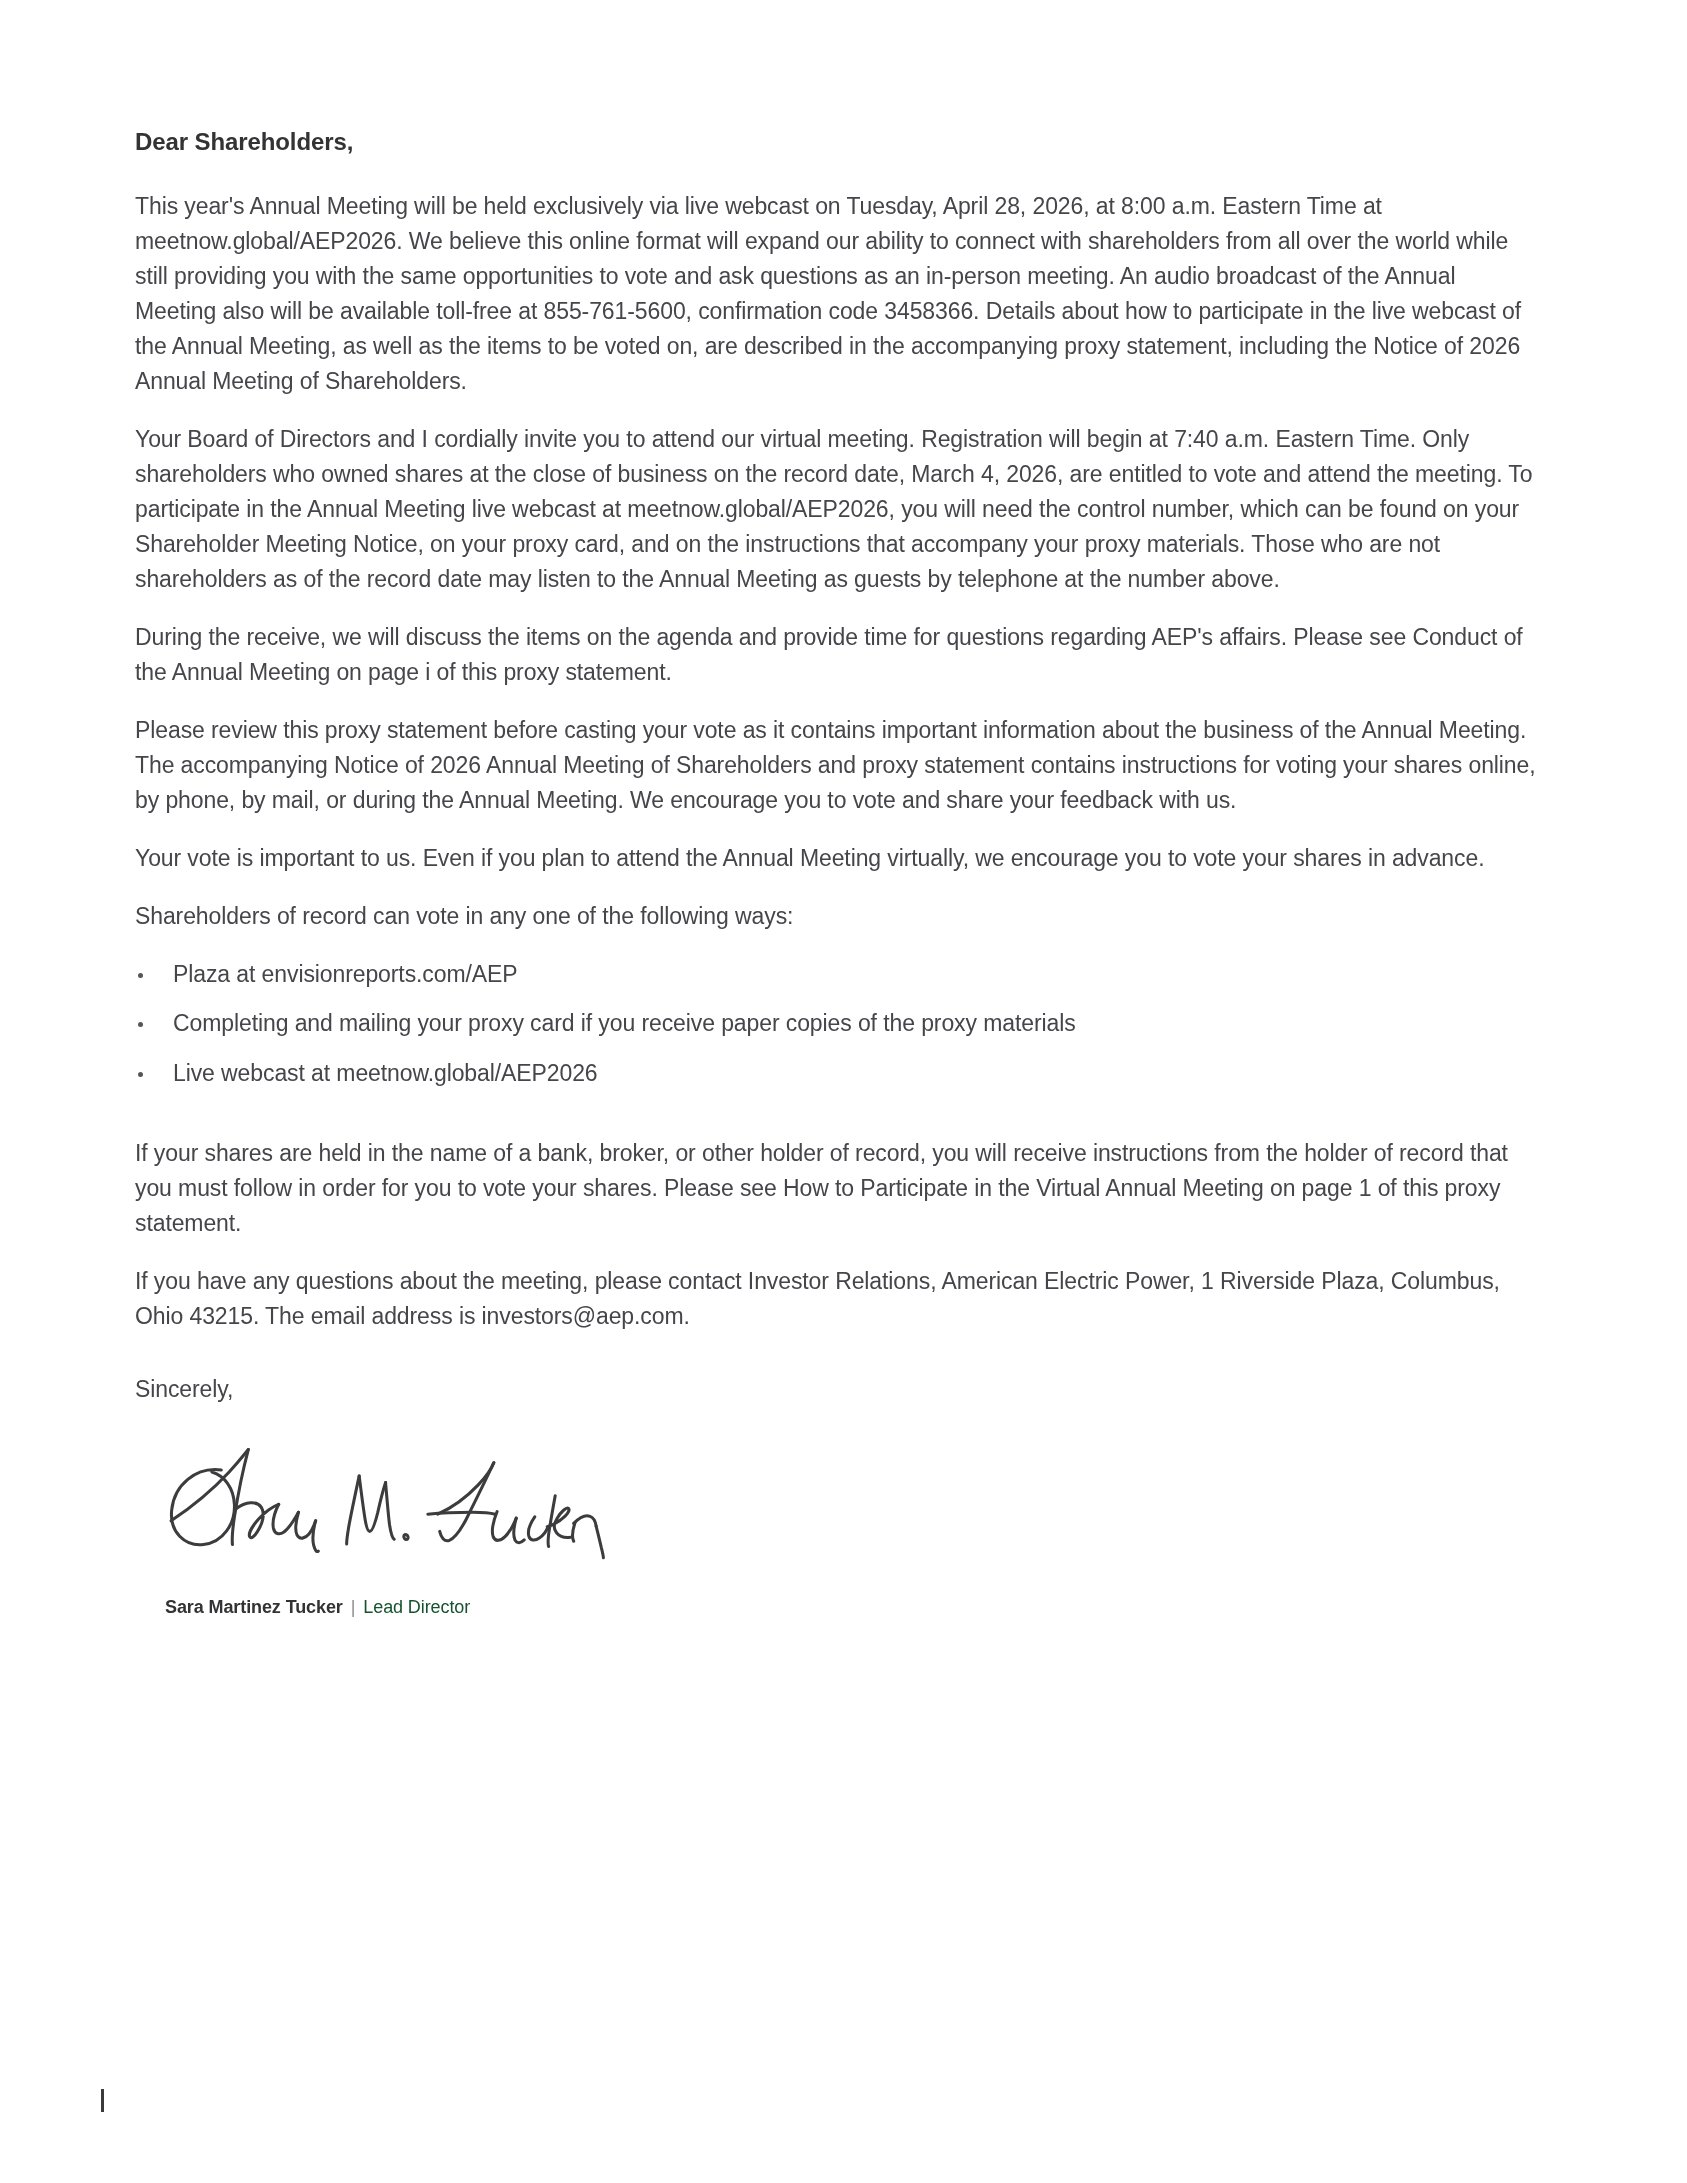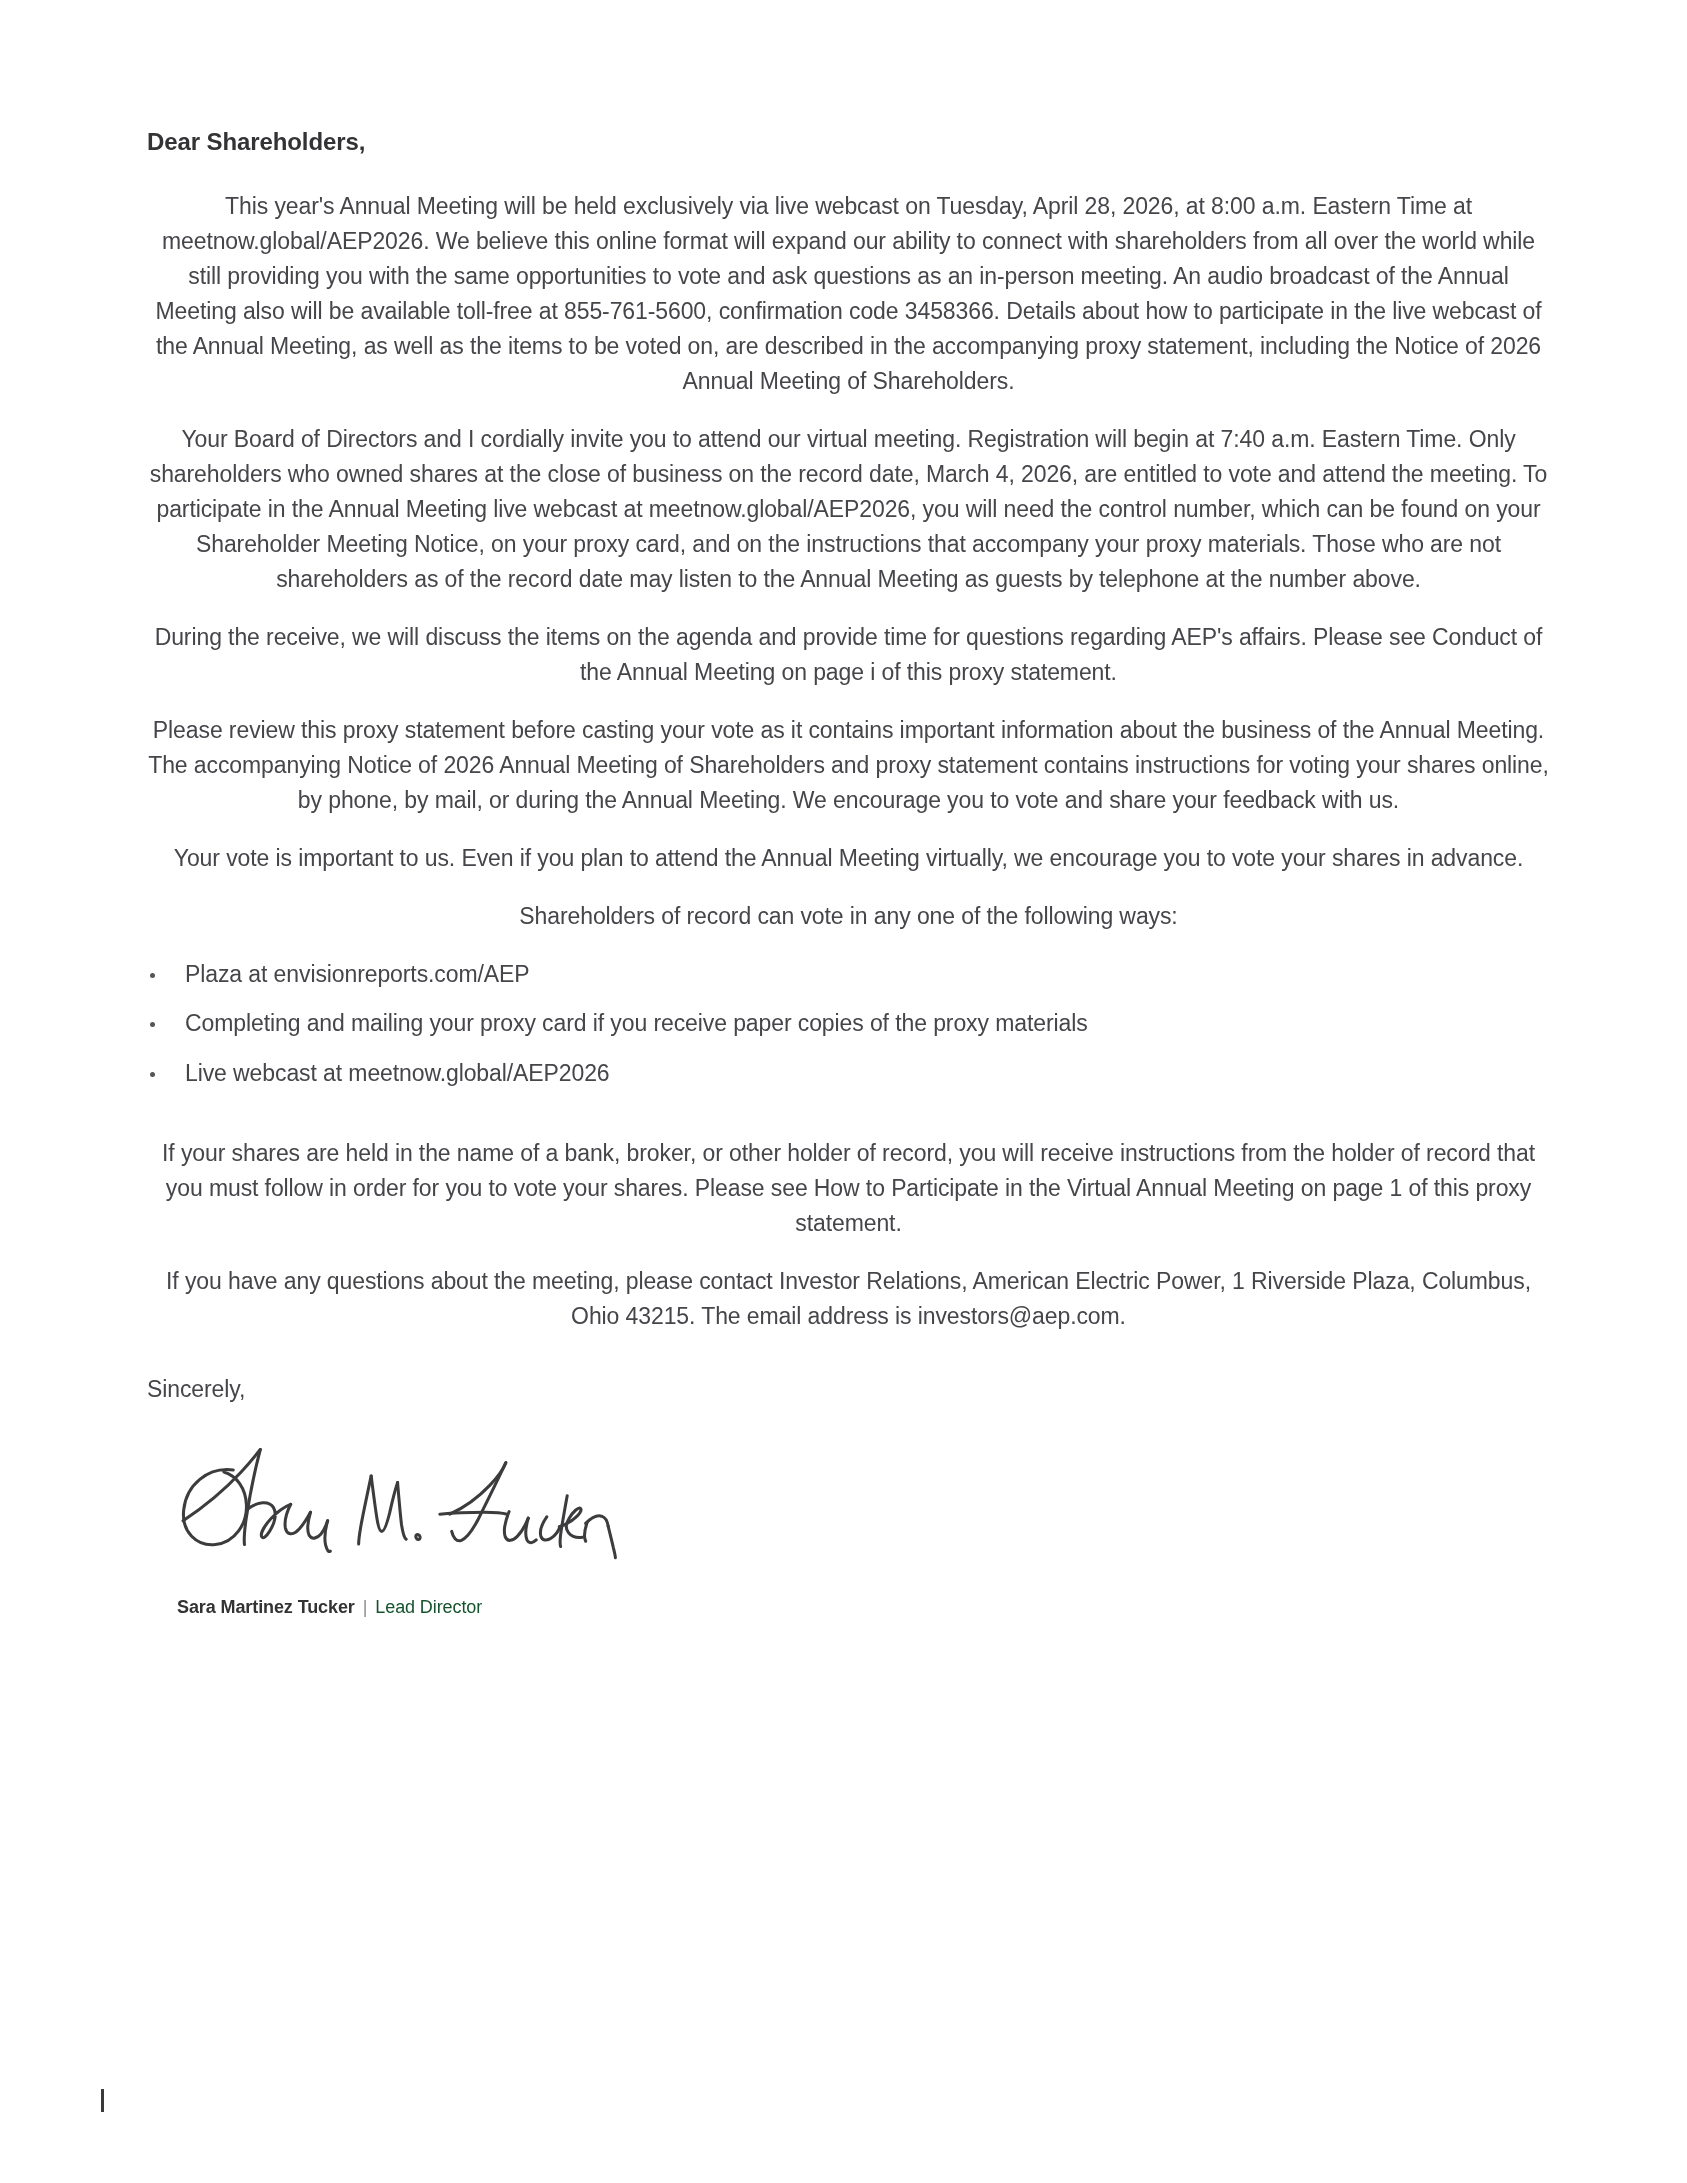--- a/index.html
+++ b/index.html
@@ -12,40 +12,39 @@
     width: 1687px;
     height: 2183px;
     background: #ffffff;
     overflow: hidden;
     font-family: "Liberation Sans", sans-serif;
     color: #3a3a3c;
     -webkit-font-smoothing: antialiased;
   }
   .content {
     position: absolute;
-    left: 147px;
+    left: 135px;
     top: 127px;
     width: 1403px;
   }
   .salutation {
     font-size: 24px;
     font-weight: 700;
     letter-spacing: -0.1px;
     color: #333335;
     margin: 0 0 32px 0;
     line-height: 1.25;
   }
   .para {
     font-size: 23px;
     font-weight: 400;
     line-height: 35px;
     color: #45454a;
     margin: 0 0 23px 0;
     letter-spacing: -0.1px;
-    text-align: center;
   }
   .para.tight {
     margin-bottom: 22.5px;
   }
   .bullet-list {
     list-style: none;
     margin: 0 0 22.5px 0;
     padding: 0;
   }
   .bullet-item {

